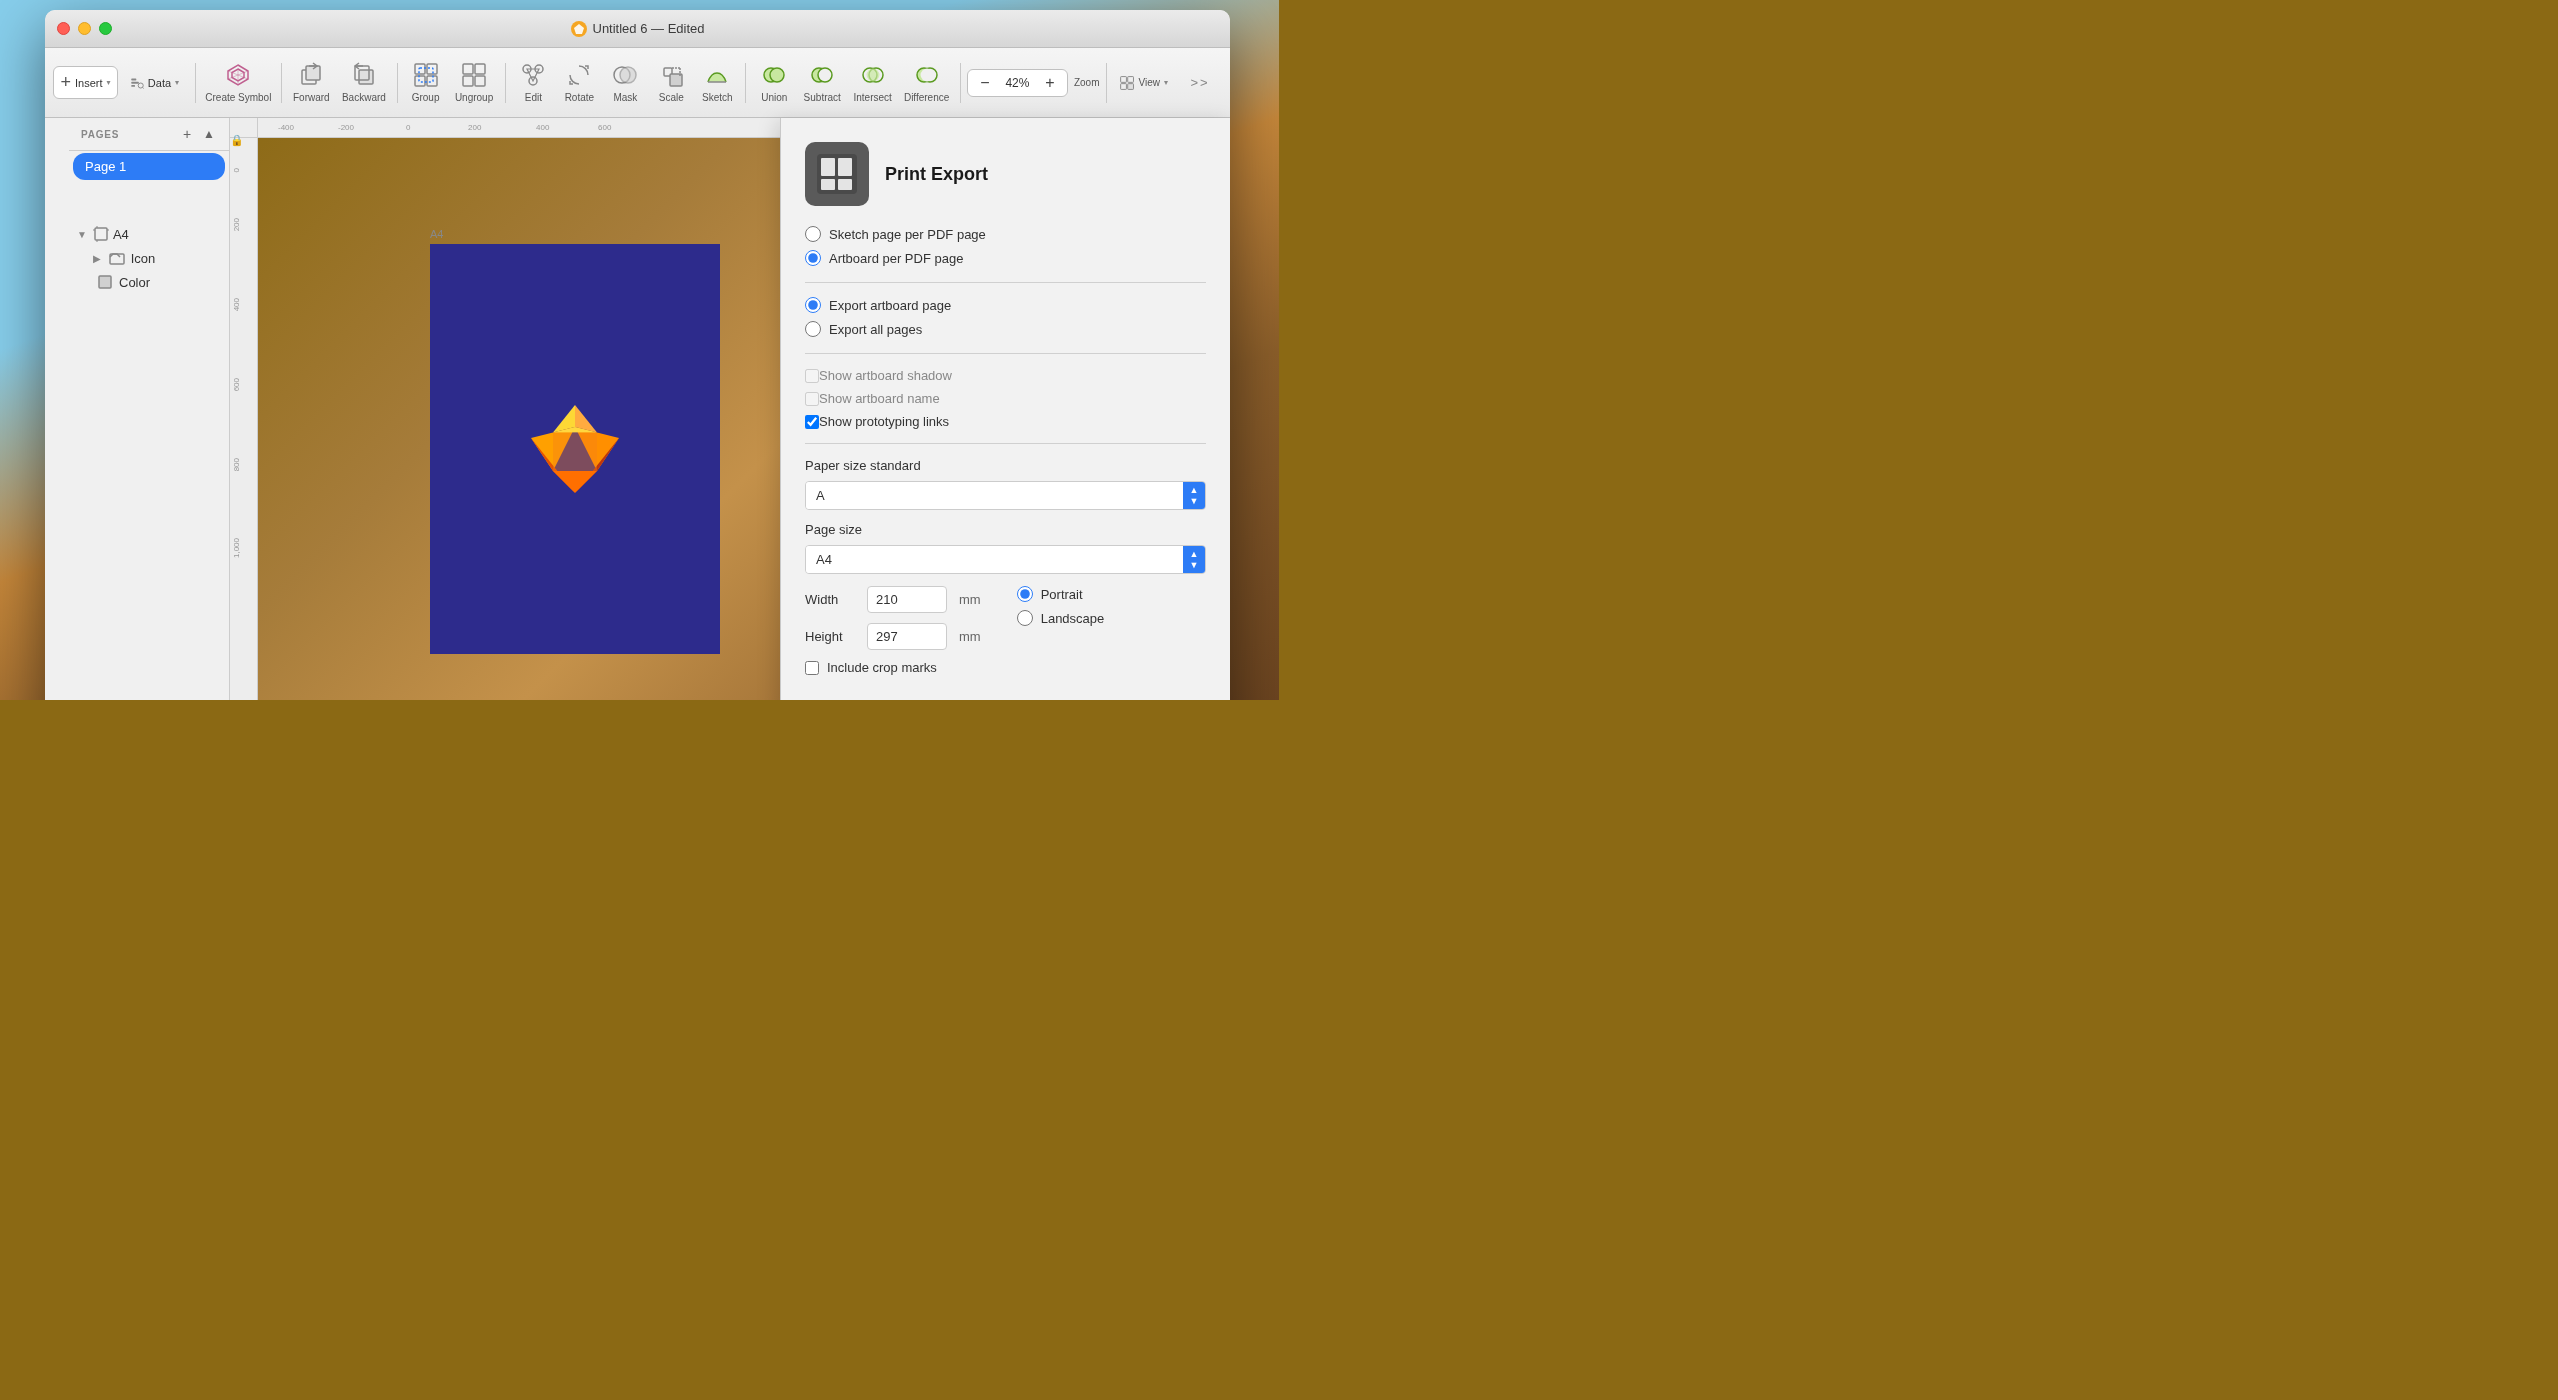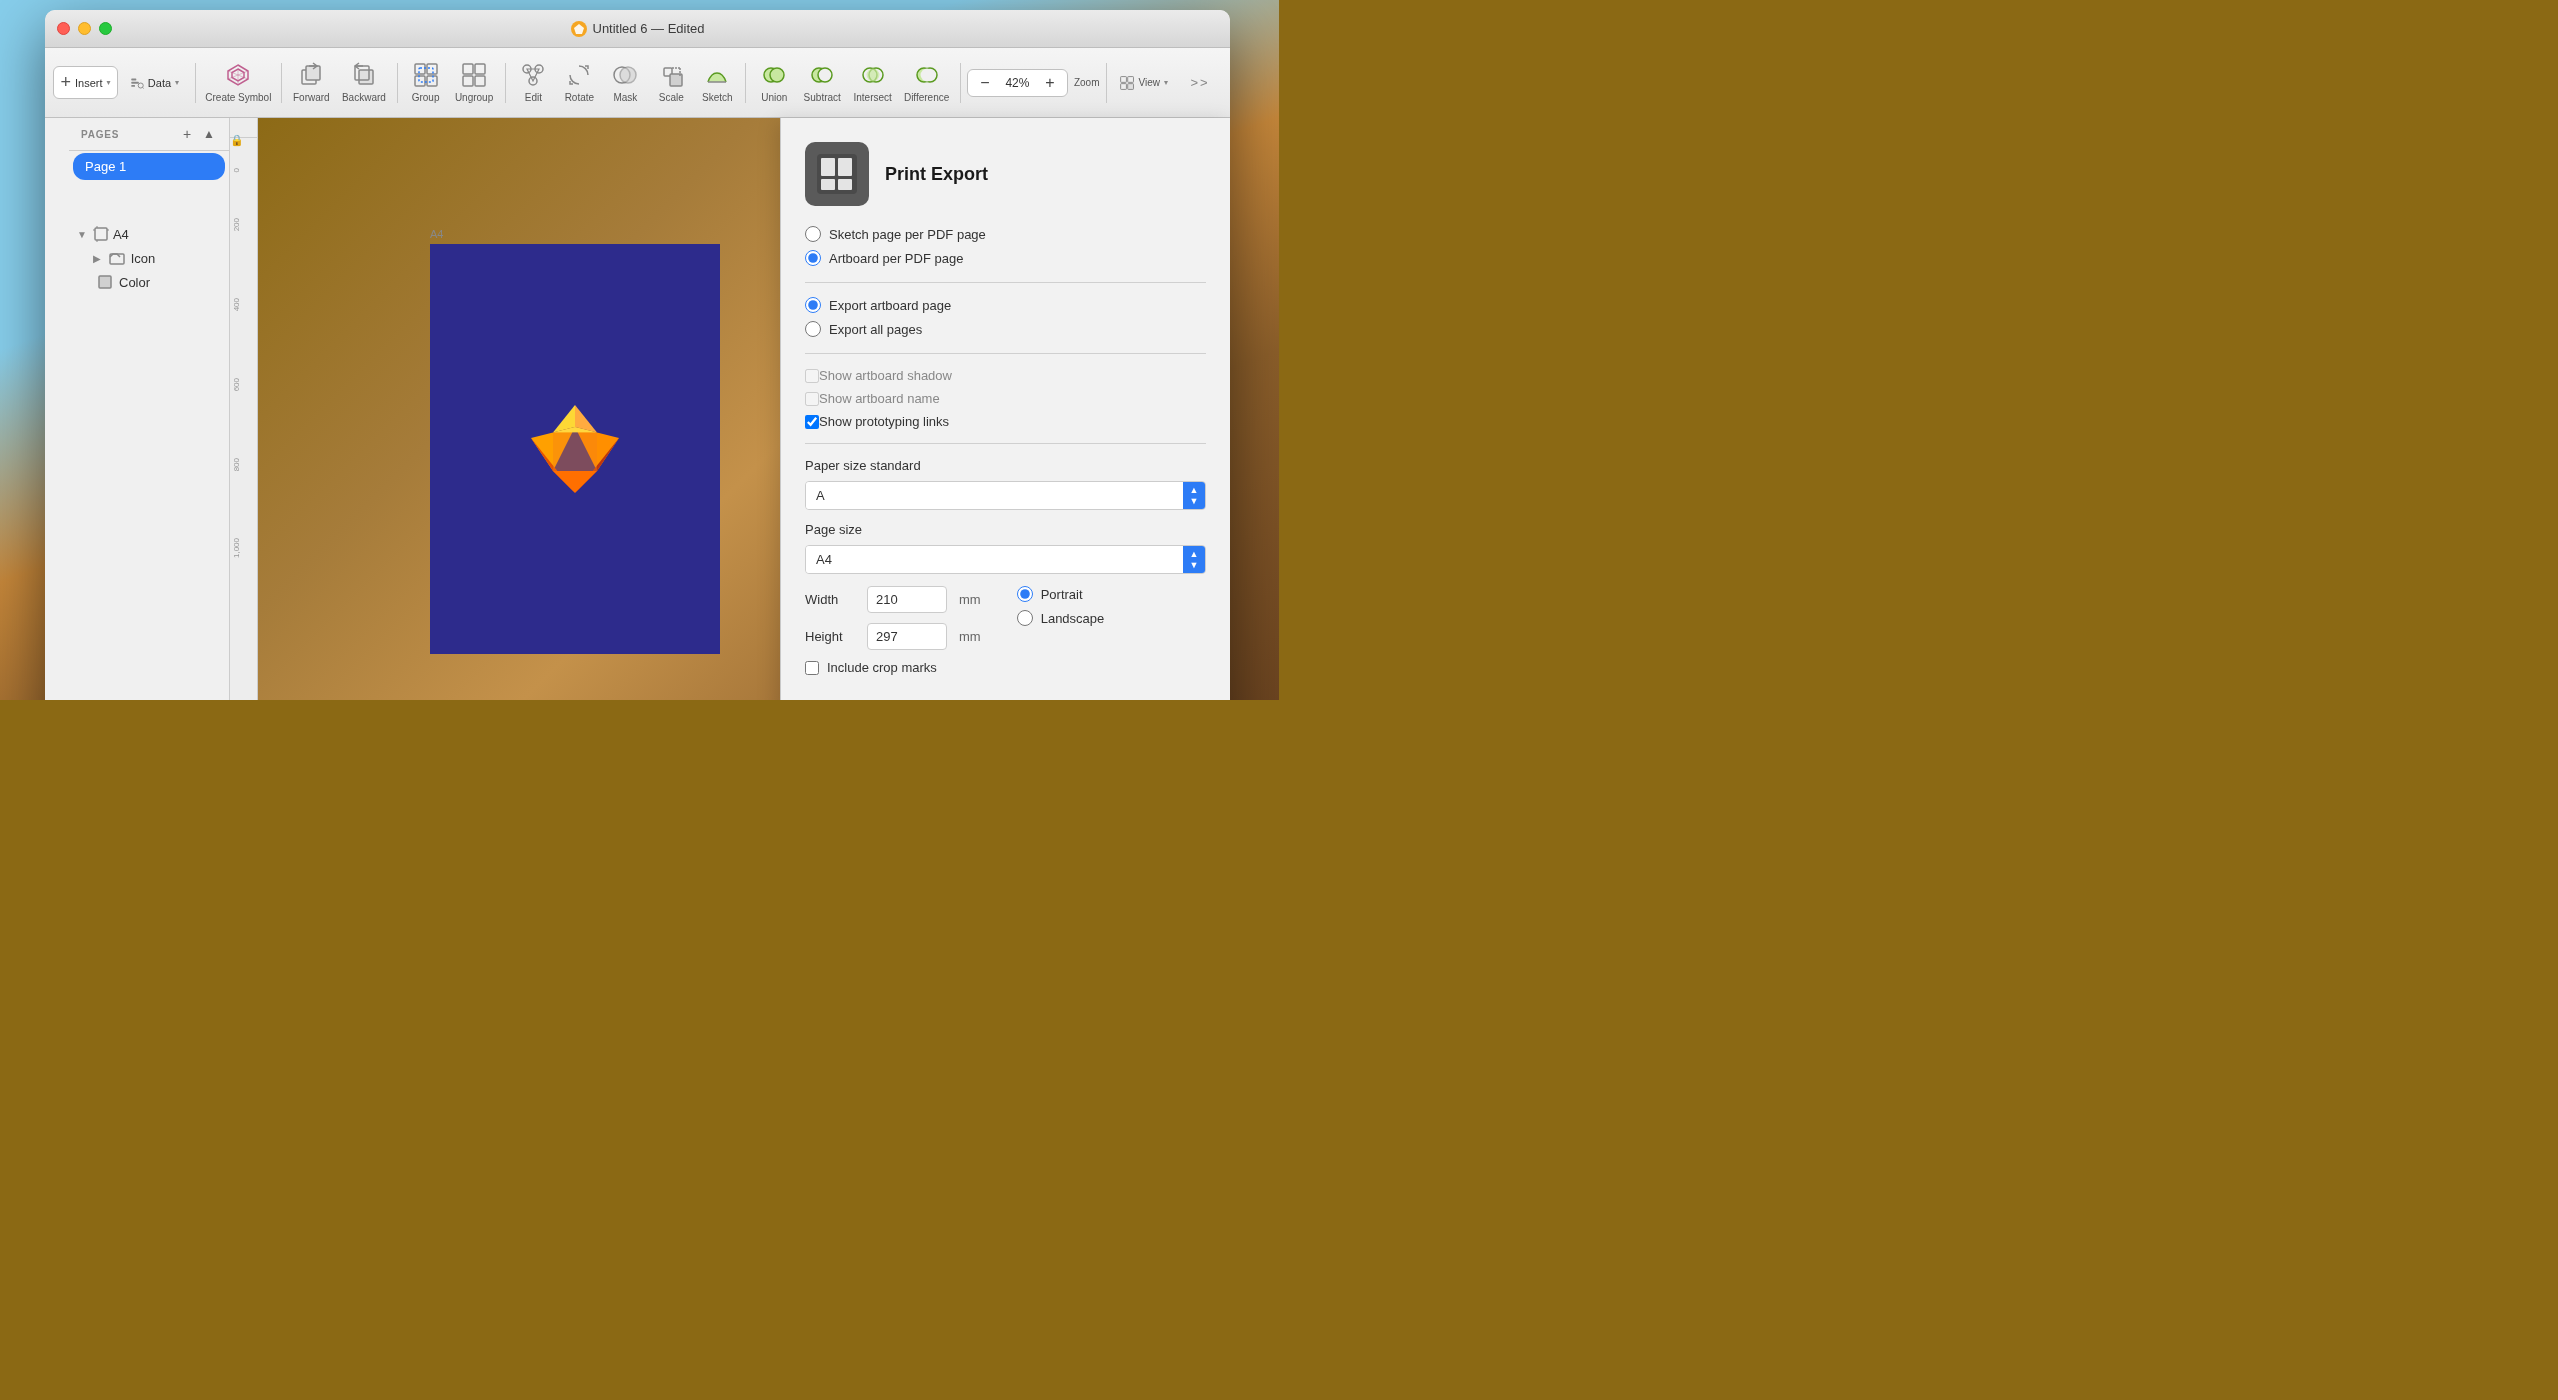--- a/index.html
+++ b/index.html
@@ -790,20 +790,30 @@
           <circle cx="8" cy="8" r="6" fill="none" stroke="#888" stroke-width="1.5"></circle>
           <circle cx="8" cy="8" r="3" fill="none" stroke="#888" stroke-width="1.5"></circle>
         </svg>
         <span class="filter-label">Filter</span>
       </div>
     </div>
 
     <div class="canvas-area">
 
       <div class="ruler-corner"></div>
+      <div class="ruler-h">
+        <div class="ruler-labels-h">
+          <span class="ruler-label" style="left:20px;">-400</span>
+          <span class="ruler-label" style="left:80px;">-200</span>
+          <span class="ruler-label" style="left:148px;">0</span>
+          <span class="ruler-label" style="left:210px;">200</span>
+          <span class="ruler-label" style="left:278px;">400</span>
+          <span class="ruler-label" style="left:340px;">600</span>
+        </div>
+      </div>
       <div class="ruler-v">
         <span class="ruler-label-v" style="top:30px;">0</span>
         <span class="ruler-label-v" style="top:80px;">200</span>
         <span class="ruler-label-v" style="top:160px;">400</span>
         <span class="ruler-label-v" style="top:240px;">600</span>
         <span class="ruler-label-v" style="top:320px;">800</span>
         <span class="ruler-label-v" style="top:400px;">1,000</span>
       </div>
 
       <div class="artboard-container">

